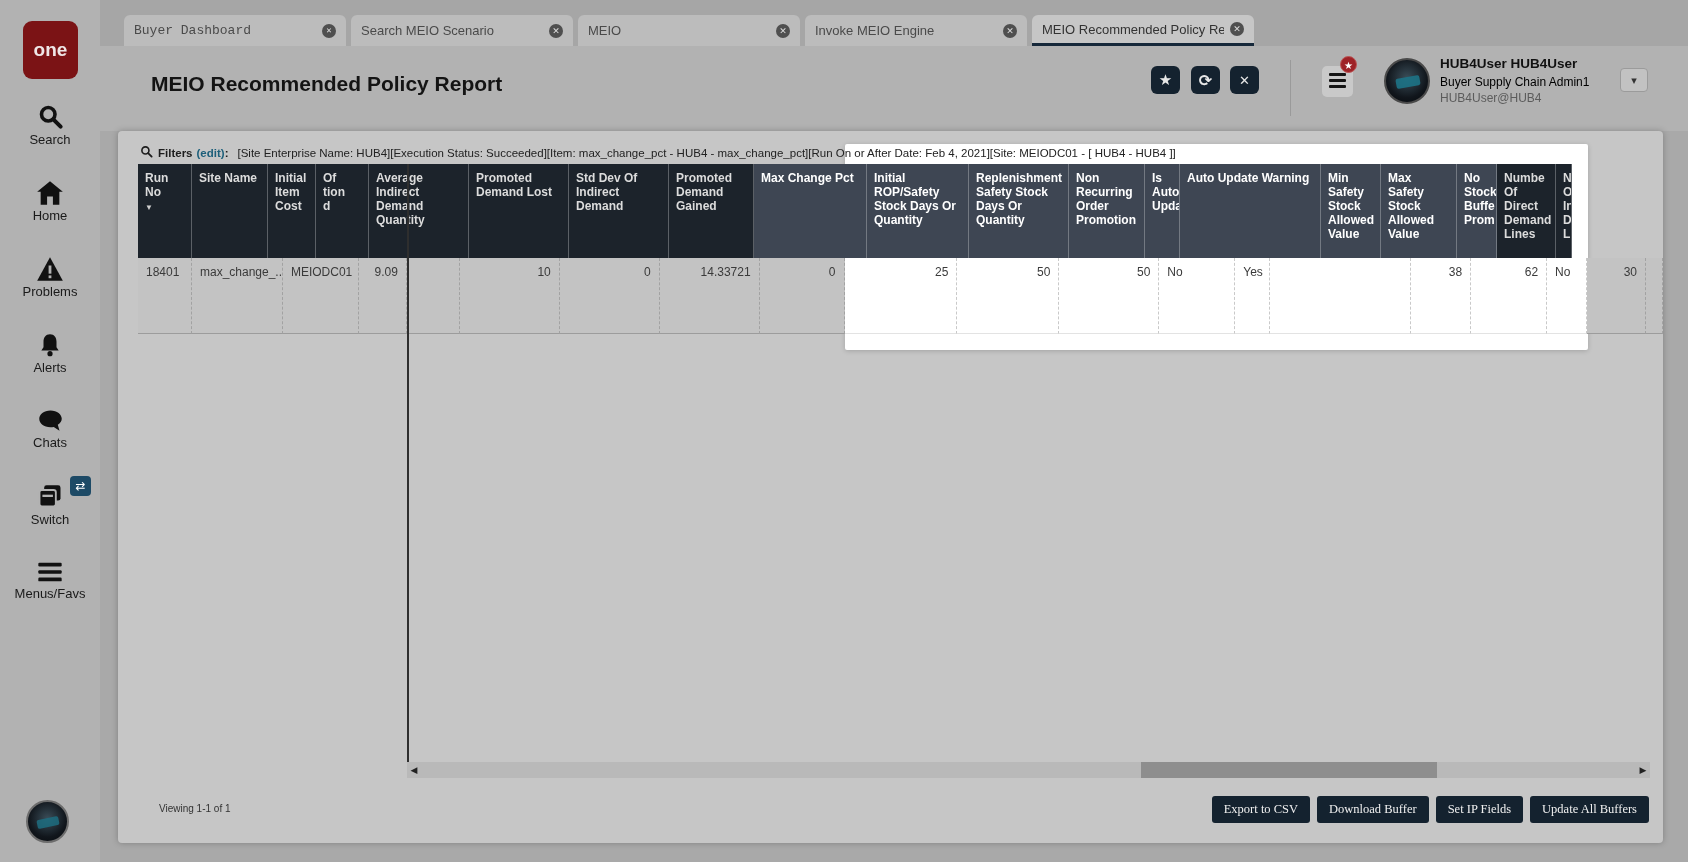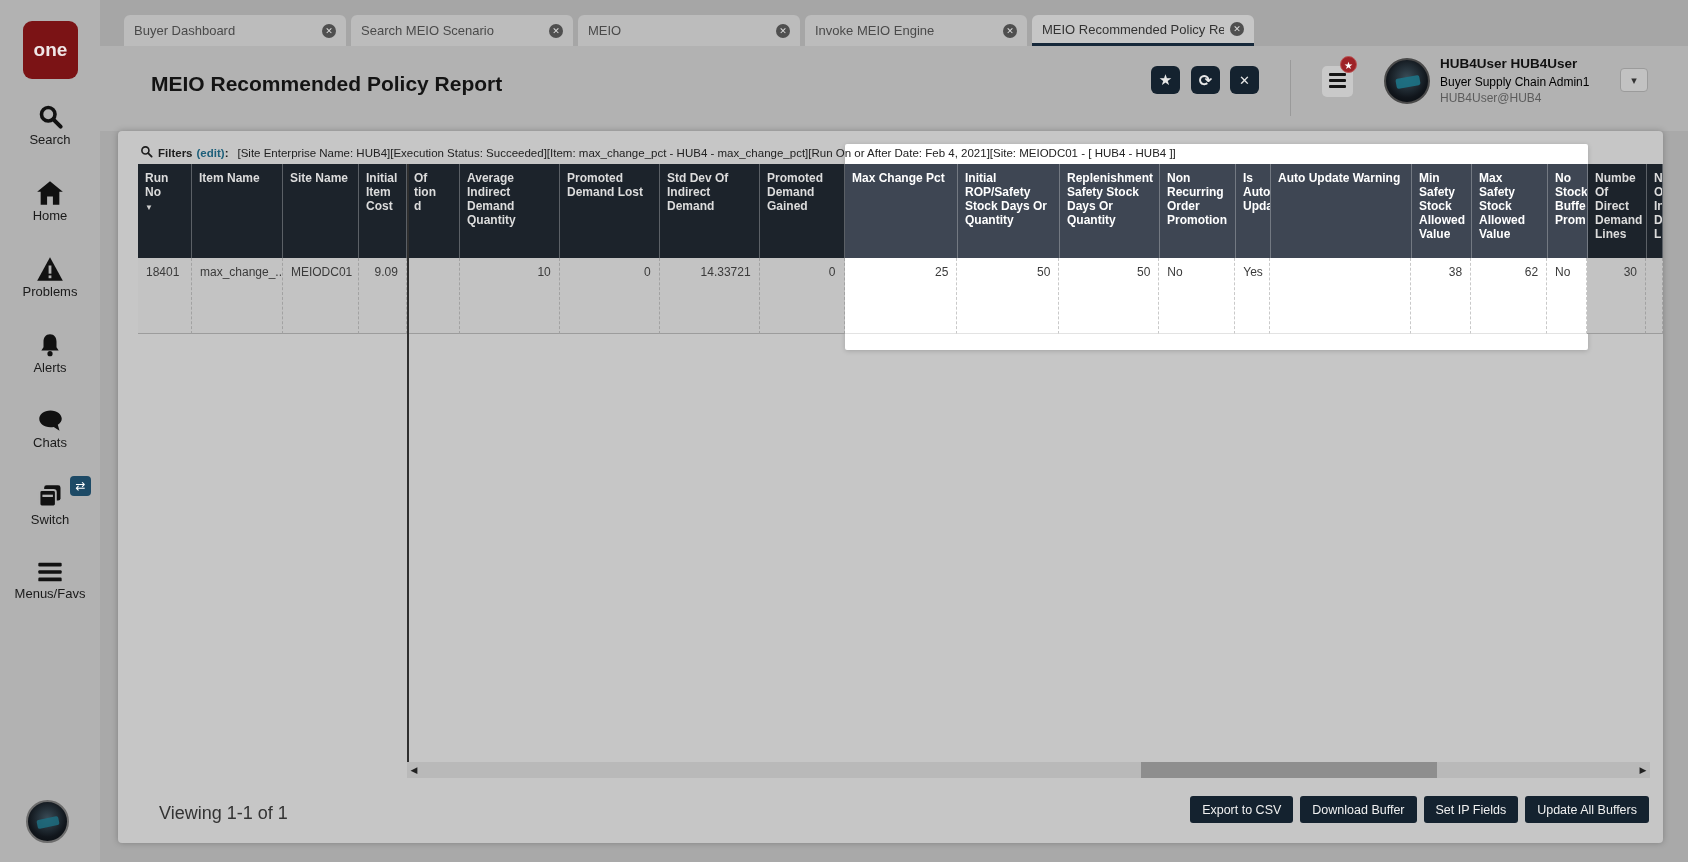--- a/index.html
+++ b/index.html
@@ -84,24 +84,24 @@
   .dcell.r { text-align:right; }
   #frozen-divider { position:absolute; left:289px; top:33px; width:2px; height:614px; background:#2e2e2e; }
 
   
   #hscroll { position:absolute; left:289px; top:631px; width:1243px; height:16px; background:#b9b9b9; }
   .scroll-arrow { position:absolute; top:0; width:14px; height:16px; color:#222; font-size:9px;
     line-height:16px; text-align:center; cursor:pointer; }
   #hscroll-thumb { position:absolute; left:734px; top:0; width:296px; height:16px; background:#8e8e8e; cursor:grab; }
 
   
-  #viewing { position:absolute; left:41px; top:672px; font-size:18px; color:#333; }
+  #viewing { position:absolute; left:41px; top:672px; font-size:10px; color:#333; }
   #footer-buttons { position:absolute; right:14px; top:665px; display:flex; gap:7px; }
   .ft-btn { height:27px; background:#14222f; color:#f0f0f0; font-size:12.5px; border:none;
-    border-radius:3px; padding:0 12px; cursor:pointer; font-family:Liberation Sans, sans-serif; }
+    border-radius:3px; padding:0 12px; cursor:pointer; font-family:Liberation Serif, serif; }
 </style>
 </head>
 <body>
 
 <div id="sidebar">
   <div id="logo">one</div>
 
   <div class="nav-item" style="top:103px;">
     <span>
       <svg width="27" height="27" viewBox="0 0 24 24">
@@ -173,21 +173,21 @@
     </span>
     <div class="nav-label">Menus/Favs</div>
   </div>
 
   <div id="sidebar-avatar">
       <div class="swirl"></div>
     </div>
 </div>
 
 <div id="tabstrip">
-  <div class="tab" style="left:24px;">
+  <div class="tab" style="left:24px;font-family:Liberation Mono, monospace;">
     <span class="tab-label">Buyer Dashboard</span>
     <span class="tab-close">✕</span>
   </div>
   <div class="tab" style="left:251px;">
     <span class="tab-label">Search MEIO Scenario</span>
     <span class="tab-close">✕</span>
   </div>
   <div class="tab" style="left:478px;">
     <span class="tab-label">MEIO</span>
     <span class="tab-close">✕</span>
@@ -252,21 +252,20 @@
     </span>
     <span id="filters-label">Filters</span>
     <span id="filters-edit">(edit)</span>
     <span id="filters-colon">:</span>
     <span id="filters-summary">[Site Enterprise Name: HUB4][Execution Status: Succeeded][Item: max_change_pct - HUB4 - max_change_pct][Run On or After Date: Feb 4, 2021][Site: MEIODC01 - [ HUB4 - HUB4 ]]</span>
   </div>
 
   <div id="grid">
     <div id="grid-header">
         <div class="hcell" style="width: 54px;">Run No<div class="sort-arrow">▼</div></div>
-        <div class="hcell" style="width: 91px;">Item Name</div>
         <div class="hcell" style="width: 76px;">Site Name</div>
         <div class="hcell" style="width: 48px;">Initial Item Cost</div>
         <div class="hcell pre" style="width: 53px;">Of
 tion
 d</div>
         <div class="hcell" style="width: 100px;">Average Indirect Demand Quantity</div>
         <div class="hcell" style="width: 100px;">Promoted Demand Lost</div>
         <div class="hcell" style="width: 100px;">Std Dev Of Indirect Demand</div>
         <div class="hcell" style="width: 85px;">Promoted Demand Gained</div>
         <div class="hcell lit" style="width: 113px;">Max Change Pct</div>

